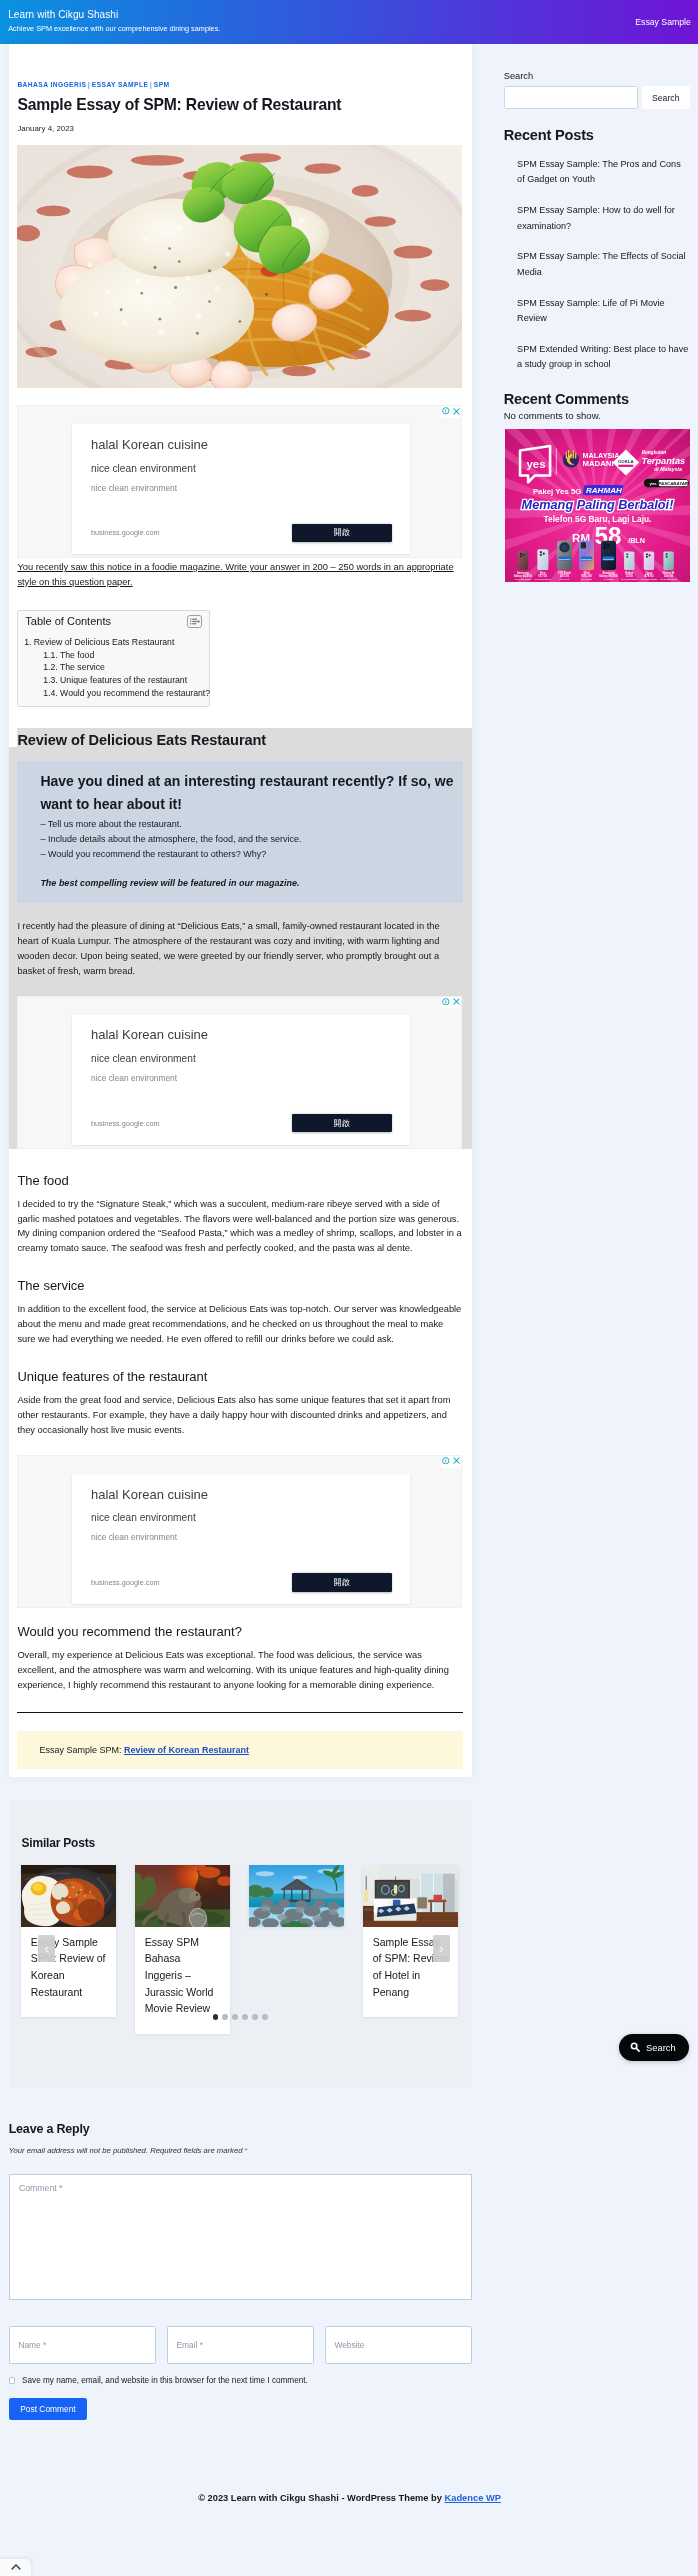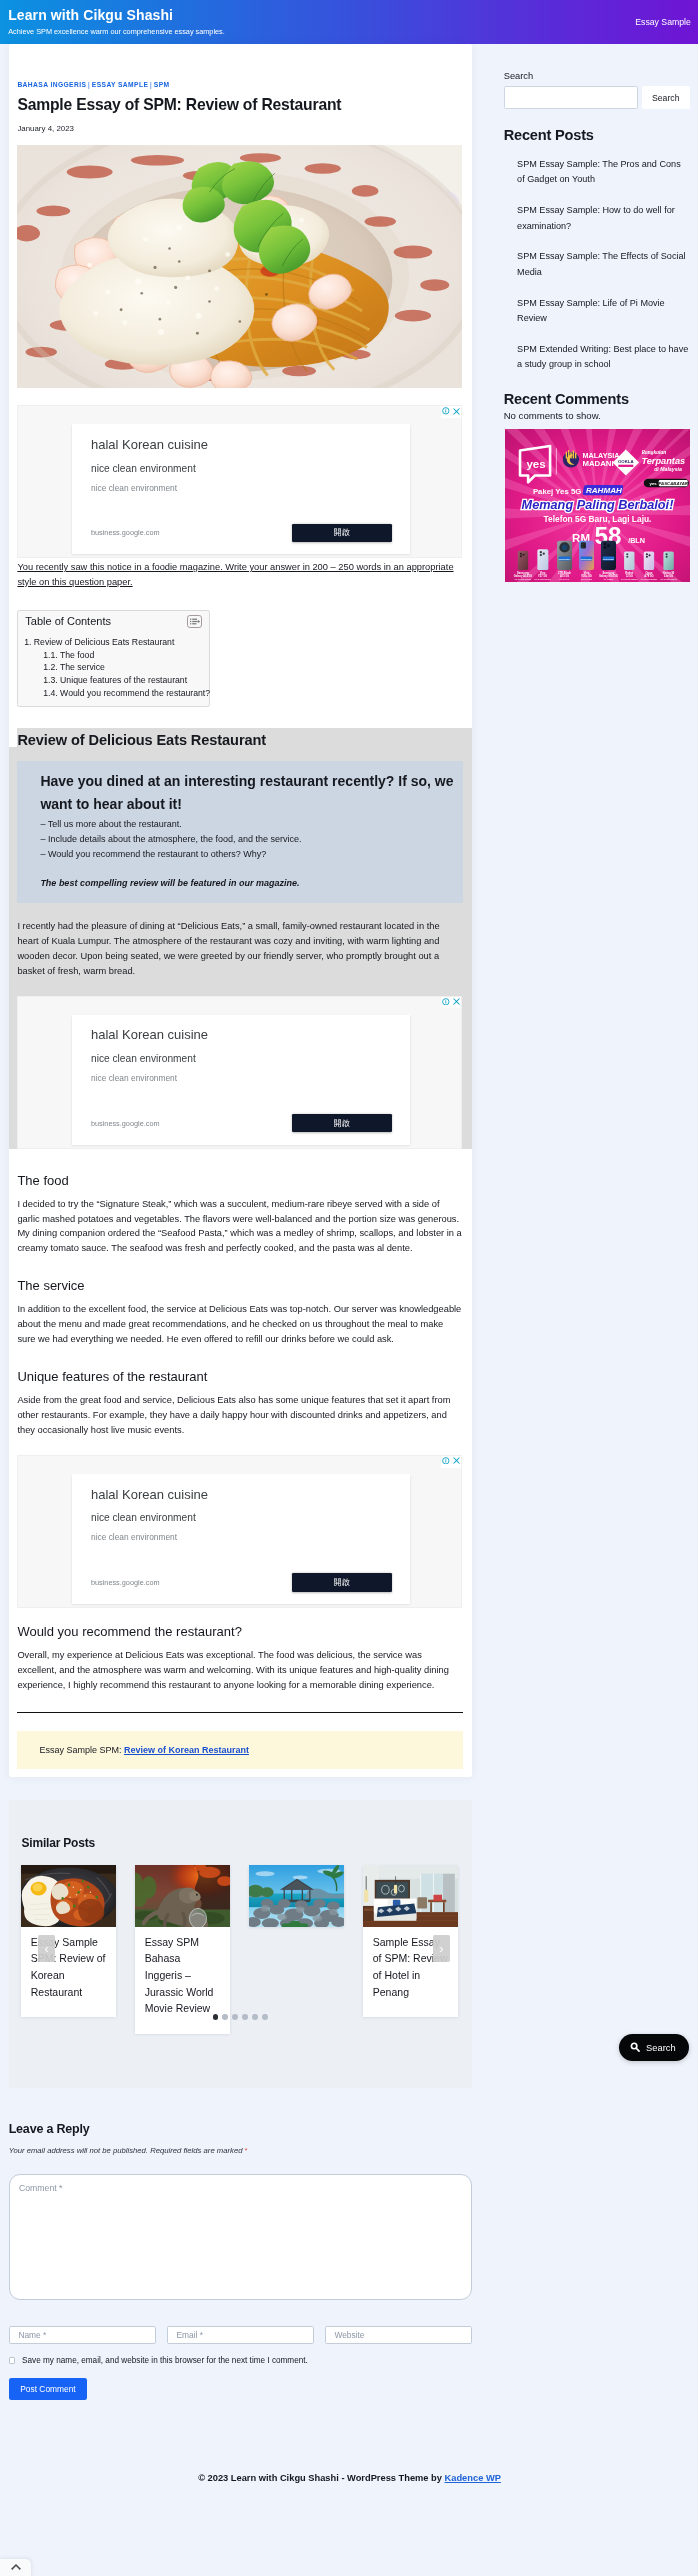--- a/index.html
+++ b/index.html
@@ -4,21 +4,21 @@
 <title>Sample Essay of SPM: Review of Restaurant</title>
 <style>
 *{box-sizing:border-box;margin:0;padding:0}
 html{width:699px;}
 body{width:699px;background:#eff3fb;font-family:"Liberation Sans",sans-serif;color:#16181f;overflow-x:hidden;}
 a{text-decoration:none;color:inherit;}
 
 
 .site-header{height:44px;background:linear-gradient(90deg,#0b92e1 0%,#1f70de 25%,#3751dc 50%,#5431d9 74%,#6f14d4 100%);}
 .hdr-inner{width:699px;margin:0 auto;padding:0 8.2px;height:100%;display:flex;align-items:center;justify-content:space-between;}
-.brand-title{color:#fff;font-size:14px;font-weight:700;line-height:1.25;letter-spacing:0.1px;}
+.brand-title{color:#fff;font-size:10px;font-weight:400;line-height:1.25;letter-spacing:0.1px;}
 .brand-sub{color:#fff;font-size:7.3px;line-height:1.45;margin-top:2.3px;}
 .nav-link{color:#fff;font-size:8.7px;}
 
 
 .wrap{width:699px;margin:0 auto;padding:0 8.7px;display:flex;align-items:flex-start;}
 .content{width:463px;background:#fff;border-radius:2.3px;box-shadow:0 0.6px 8.2px rgba(40,60,110,.06);padding:17.5px 0 8.2px 0;}
 .cpad{padding:0 8.7px;}
 .sidebar{width:186px;margin-left:32px;padding-top:27px;}
 
 
@@ -86,24 +86,24 @@
 .nav-next{right:9.3px;}
 .dots{display:flex;gap:4.1px;justify-content:center;position:absolute;left:8.7px;width:463px;top:2014px;}
 .dot{width:5.8px;height:5.8px;border-radius:50%;background:#b4bcc7;}
 .dot.active{background:#2b2f33;}
 
 
 .comments{width:463px;margin:23px 0 0 8.7px;}
 .comments h2{font-size:12.5px;font-weight:700;letter-spacing:-0.2px;padding-top:10.5px;}
 .cnote{font-size:7.7px;font-style:italic;color:#2c3340;margin-top:10px;margin-bottom:19px;}
 .cnote .req{color:#d9534f;font-style:normal;}
-.ta{width:463px;height:126px;border:0.6px solid #c3cdda;border-radius:11px;background:#fff;padding:8.2px 9.3px;font-size:8.7px;color:#8d97a6;font-family:"Liberation Sans",sans-serif;resize:none;display:block;}
+.ta{width:463px;height:126px;border:0.6px solid #c3cdda;border-radius:0;background:#fff;padding:8.2px 9.3px;font-size:8.7px;color:#8d97a6;font-family:"Liberation Sans",sans-serif;resize:none;display:block;}
 .ta-ph{color:#8d97a6;}
 .frow{display:flex;gap:11px;margin-top:26px;}
-.fin{width:147px;height:18px;border:0.6px solid #c3cdda;border-radius:1.7px;background:#fff;padding:0 8.7px;font-size:8.4px;color:#8d97a6;display:flex;align-items:center;}
+.fin{width:147px;height:38px;border:0.6px solid #c3cdda;border-radius:1.7px;background:#fff;padding:0 8.7px;font-size:8.4px;color:#8d97a6;display:flex;align-items:center;}
 .ckrow{display:flex;align-items:center;gap:7px;margin-top:12.2px;font-size:8.2px;color:#16181f;}
 .ck{width:6.4px;height:6.4px;border:0.6px solid #b9c2cf;border-radius:1.2px;background:#fff;flex:0 0 auto;}
 .btn-post{margin-top:12.8px;background:#1763f5;color:#fff;font-size:8.4px;padding:0 11.6px;height:22px;line-height:22px;border-radius:2.3px;display:inline-block;}
 
 
 .sb-label{font-size:9.3px;color:#16181f;margin-bottom:5.2px;}
 .sb-search{display:flex;gap:4.1px;}
 .sb-input{width:134px;height:23px;background:#fff;border:0.6px solid #cdd6e3;border-radius:1.7px;}
 .sb-btn{width:48px;height:23px;background:#fff;border-radius:1.7px;display:flex;align-items:center;justify-content:center;font-size:8.7px;color:#16181f;}
 .sb-h2{font-size:14.6px;font-weight:700;letter-spacing:-0.2px;margin:17.5px 0 14px 0;}
@@ -121,21 +121,21 @@
 .fab-search{position:absolute;right:8.7px;top:2034px;background:#060709;color:#fff;border-radius:13.4px;height:27px;width:70px;padding:0 0 0 11px;display:flex;align-items:center;gap:5.8px;font-size:9.3px;box-shadow:0 1.2px 5.2px rgba(0,0,0,.20);}
 .to-top{position:absolute;left:0;bottom:0;width:31px;height:17.5px;background:#f9fafb;border-radius:0 5.2px 0 0;display:flex;align-items:center;justify-content:center;box-shadow:0.6px -0.6px 3.5px rgba(40,60,110,.09);}
 </style>
 </head>
 <body>
 
 <header class="site-header">
   <div class="hdr-inner">
     <a class="brand" href="#">
       <div class="brand-title">Learn with Cikgu Shashi</div>
-      <div class="brand-sub">Achieve SPM excellence warm our comprehensive essay samples.</div>
+      <div class="brand-sub">Achieve SPM excellence with our comprehensive dining samples.</div>
     </a>
     <nav>
       <a class="nav-link" href="#">Essay Sample</a>
     </nav>
   </div>
 </header>
 
 <div class="wrap">
 <main class="content">
   <div class="cpad">

